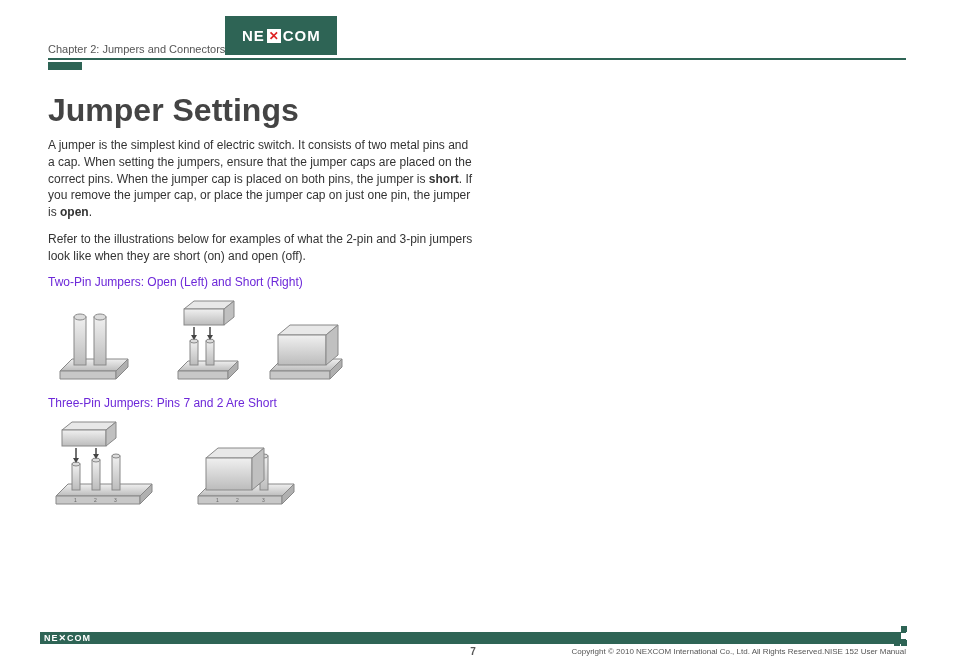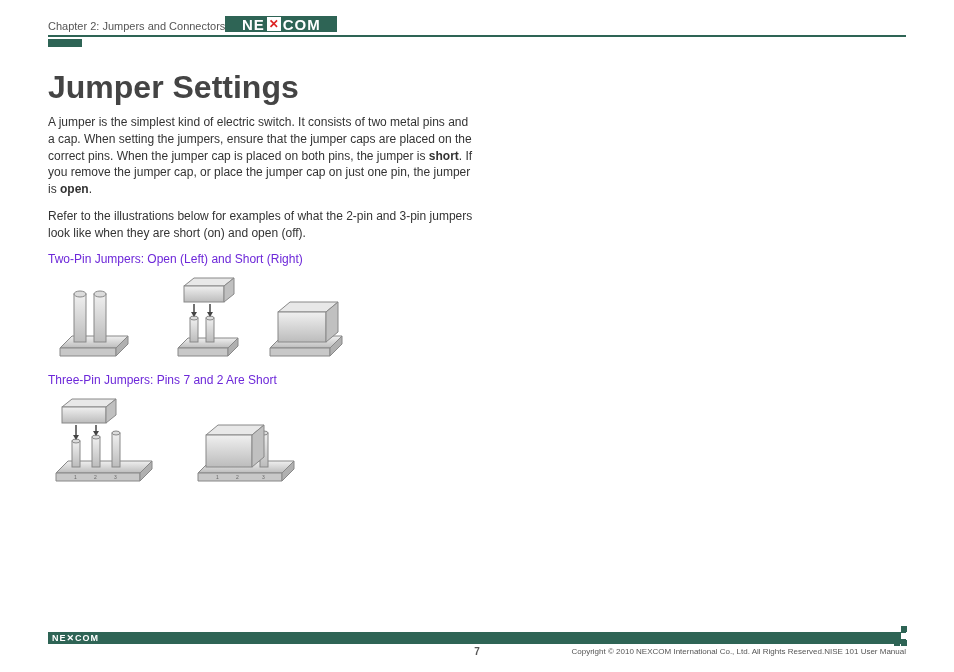--- a/index.html
+++ b/index.html
@@ -19,21 +19,21 @@
     justify-content: flex-start;
     align-items: flex-end;
     margin-bottom: 2px;
   }
   .chapter-title {
     font-size: 11px;
     color: #555;
   }
   .logo-top {
     width: 112px;
-    height: 16px;
+    height: 39px;
     background: #2e6455;
     display: flex;
     align-items: center;
     justify-content: center;
     position: relative;
   }
   .logo-top .ne, .logo-top .com { color: #fff; font-weight: 700; font-size: 15px; letter-spacing: 1px; font-family: Arial, sans-serif; }
   .logo-top .x {
     width: 14px; height: 14px;
     background: #fff;
@@ -84,21 +84,21 @@
     display: flex;
     gap: 22px;
     margin-bottom: 8px;
     align-items: flex-end;
   }
   .illus {
     display: inline-block;
   }
   .footer {
     position: absolute;
-    left: 48px; right: 48px;
+    left: 40px; right: 48px;
     bottom: 16px;
   }
   .footer-bar {
     height: 12px;
     background: #2e6455;
     display: flex;
     align-items: center;
     justify-content: space-between;
     padding: 0 4px;
     position: relative;
@@ -289,15 +289,15 @@
         <span></span>
       <span></span>
         <span class="w"></span>
       <span></span>
         <span></span>
     </div>
   </div>
   <div class="footer-text-row">
     <span>Copyright © 2010 NEXCOM International Co., Ltd. All Rights Reserved.</span>
     <span class="page-num">7</span>
-    <span>NISE 101 User Manual</span>
+    <span>NISE 152 User Manual</span>
   </div>
 </div>
 
 </body></html>

